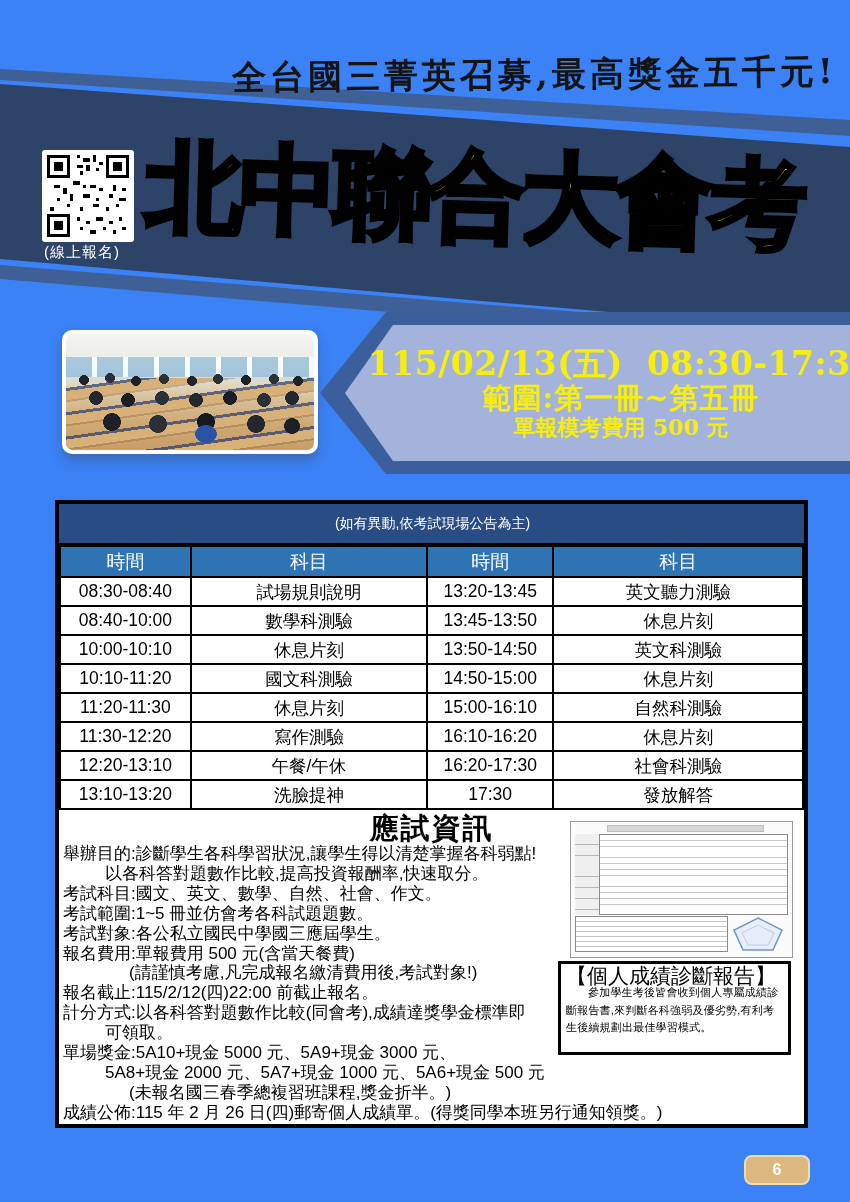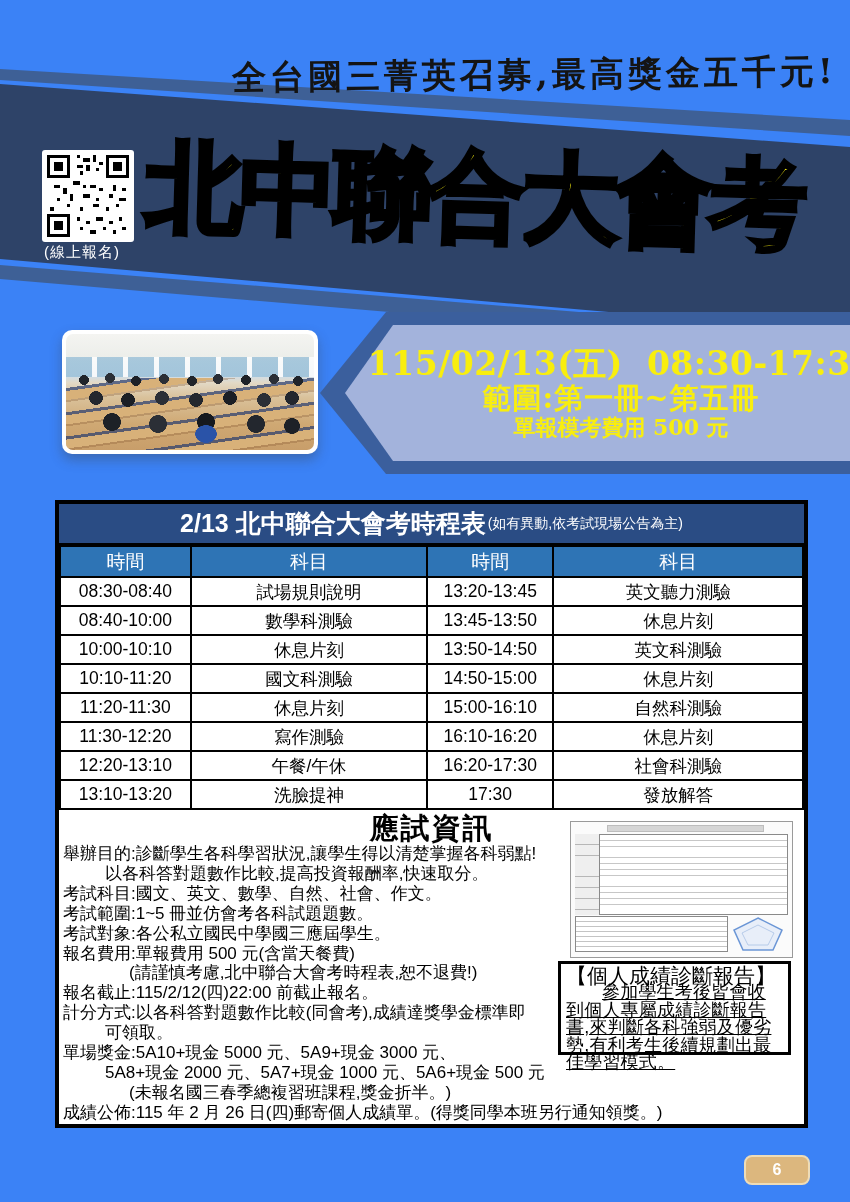--- a/index.html
+++ b/index.html
@@ -96,21 +96,21 @@
          background:repeating-linear-gradient(180deg,#efefef 0 10px,#b7b7b7 10px 10.8px);}
   .rt-bottom{position:absolute;left:4px;right:64px;bottom:5px;height:34px;border:1px solid #8a8a8a;
          background:repeating-linear-gradient(180deg,#ffffff 0 4.5px,#c4c4c4 4.5px 5px),
                     repeating-linear-gradient(90deg,#ececec 0 18px,#b0b0b0 18px 18.7px);}
   .rt-pent{position:absolute;right:8px;bottom:5px;width:52px;height:36px;}
 
   
   .diag-box{position:absolute;left:499px;top:457px;width:233px;height:94px;border:3px solid #000;background:#fff;
          padding:3px 5px;box-sizing:border-box;}
   .diag-title{font-size:21px;line-height:17px;}
-  .diag-body{font-size:18px;line-height:17.5px;text-indent:2em;letter-spacing:0.2px;text-decoration:underline;}
+  .diag-body{font-size:11px;line-height:17.5px;text-indent:2em;letter-spacing:0.2px;}
 
   
   .page-badge{position:absolute;left:744px;top:1155px;width:66px;height:30px;background:#dcb77e;
          border:2px solid #eedcb7;border-radius:8px;box-sizing:border-box;display:flex;align-items:center;
          justify-content:center;color:#fff;font-weight:700;font-size:16px;}
 </style>
 </head>
 <body>
 
 <div class="canvas">
@@ -191,21 +191,20 @@
     <div class="arrow-inner"></div>
     <div class="arrow-text">
       <div class="evt1">115/02/13(五)  08:30-17:30</div>
       <div class="evt2">範圍:第一冊~第五冊</div>
       <div class="evt3">單報模考費用 500 元</div>
     </div>
   </div>
 
   <div class="main-box">
     <div class="tbl-title">
-      <span>2/13 北中聯合大會考時程表</span>
       <span class="tbl-note">(如有異動,依考試現場公告為主)</span>
     </div>
 
     <table class="sched">
       <colgroup>
           <col style="width:17.6%">
           <col style="width:31.8%">
           <col style="width:17%">
           <col style="width:33.6%">
         </colgroup>
@@ -270,21 +269,21 @@
     </table>
 
     <div class="info-title">應試資訊</div>
     <div class="info-lines" id="info-lines">
         <div class="line ind0">舉辦目的:診斷學生各科學習狀況,讓學生得以清楚掌握各科弱點!</div>
         <div class="line ind1">以各科答對題數作比較,提高投資報酬率,快速取分。</div>
         <div class="line ind0">考試科目:國文、英文、數學、自然、社會、作文。</div>
         <div class="line ind0">考試範圍:1~5 冊並仿會考各科試題題數。</div>
         <div class="line ind0">考試對象:各公私立國民中學國三應屆學生。</div>
         <div class="line ind0">報名費用:單報費用 500 元(含當天餐費)</div>
-        <div class="line ind2">(請謹慎考慮,北中聯合大會考時程表,恕不退費!)</div>
+        <div class="line ind2">(請謹慎考慮,凡完成報名繳清費用後,考試對象!)</div>
         <div class="line ind0">報名截止:115/2/12(四)22:00 前截止報名。</div>
         <div class="line ind0">計分方式:以各科答對題數作比較(同會考),成績達獎學金標準即</div>
         <div class="line ind1">可領取。</div>
         <div class="line ind0">單場獎金:5A10+現金 5000 元、5A9+現金 3000 元、</div>
         <div class="line ind1">5A8+現金 2000 元、5A7+現金 1000 元、5A6+現金 500 元</div>
         <div class="line ind2">(未報名國三春季總複習班課程,獎金折半。)</div>
         <div class="line ind0">成績公佈:115 年 2 月 26 日(四)郵寄個人成績單。(得獎同學本班另行通知領獎。)</div>
       </div>
 
     <div class="report-thumb">

